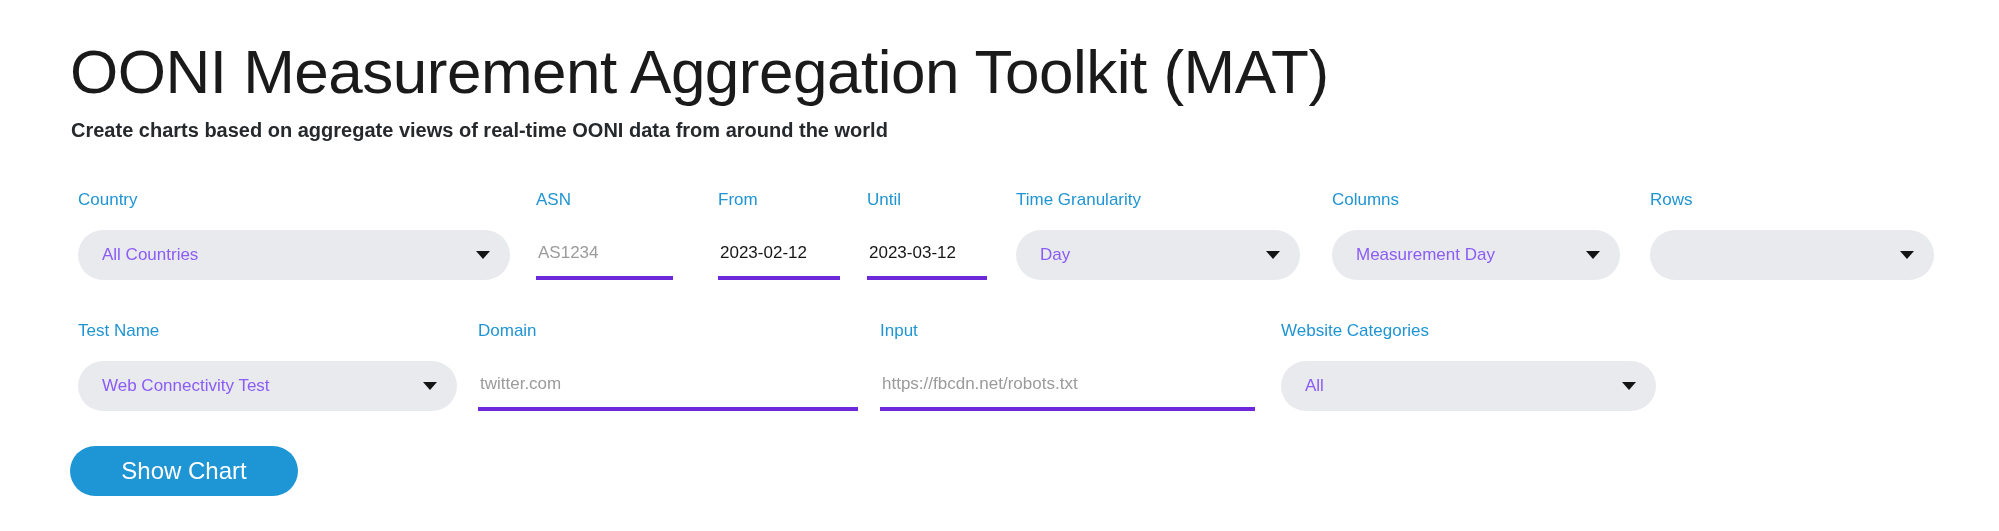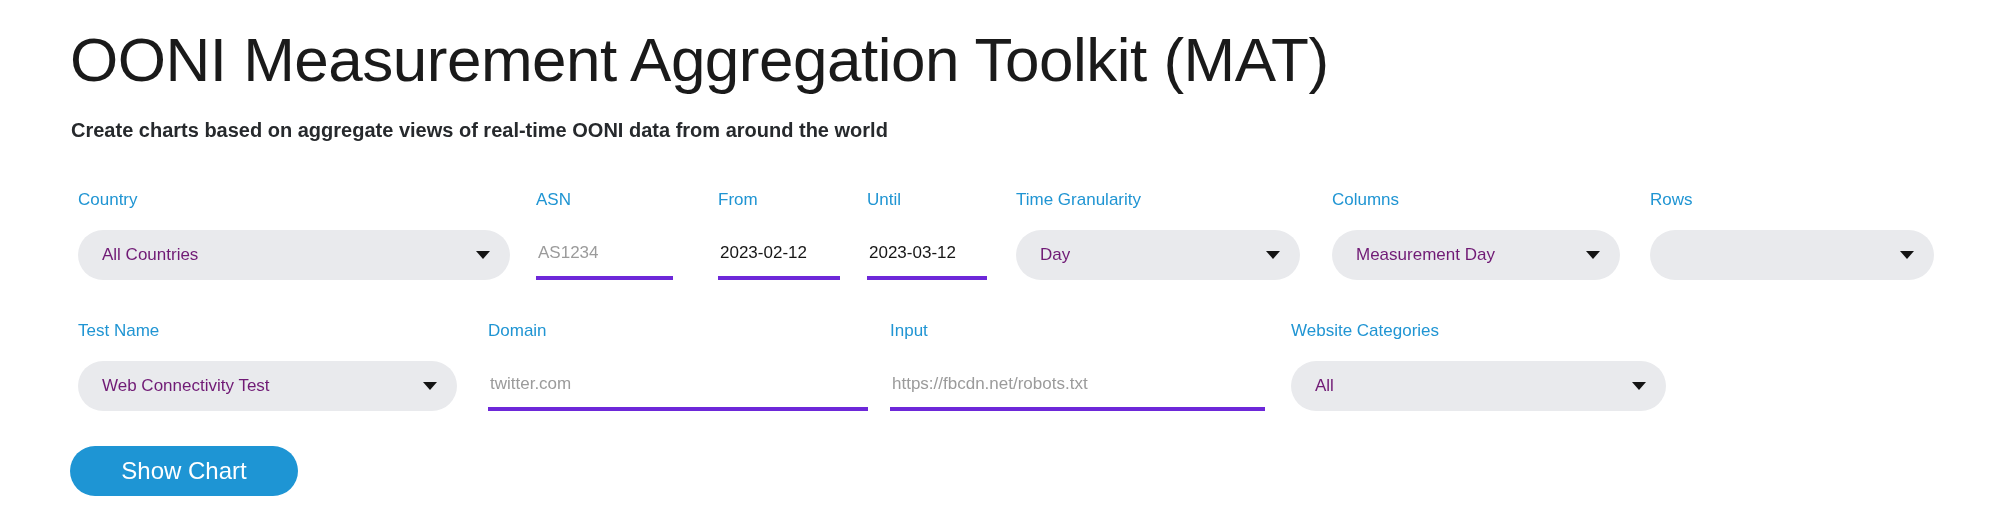--- a/index.html
+++ b/index.html
@@ -4,21 +4,21 @@
 <style>
   html,body{margin:0;padding:0;background:#ffffff;}
   body{
     width:1999px;height:531px;
     font-family:"Liberation Sans","DejaVu Sans",sans-serif;
     -webkit-font-smoothing:antialiased;
   }
   .page{position:relative;width:1999px;height:531px;background:#fff;overflow:hidden;}
 
   .page-title{
-    position:absolute;left:70px;top:24px;margin:0;
+    position:absolute;left:70px;top:36px;margin:0;
     font-size:62px;font-weight:300;color:#1a1a1a;
     letter-spacing:-0.5px;white-space:nowrap;
   }
   .page-subtitle{
     position:absolute;left:71px;top:119px;margin:0;
     font-size:20px;font-weight:700;color:#26292c;white-space:nowrap;
   }
 
   .row{position:absolute;display:flex;align-items:flex-start;}
   .row1{left:78px;top:190px;}
@@ -26,35 +26,35 @@
 
   .field{display:flex;flex-direction:column;}
   .f-country{width:432px;margin-right:26px;}
   .f-asn{width:137px;margin-right:45px;}
   .f-from{width:122px;margin-right:27px;}
   .f-until{width:120px;margin-right:29px;}
   .f-tg{width:284px;margin-right:32px;}
   .f-columns{width:288px;margin-right:30px;}
   .f-rows{width:284px;}
   .f-testname{width:379px;margin-right:21px;}
-  .f-domain{width:380px;margin-right:22px;margin-left:10px;}
+  .f-domain{width:380px;margin-right:22px;}
   .f-input{width:375px;margin-right:26px;}
   .f-categories{width:375px;}
 
   .label{
     height:20px;margin-bottom:20px;
     font-size:17px;font-weight:500;color:#2095d3;
     white-space:nowrap;
   }
 
   .select{
     height:50px;border-radius:25px;background:#e9eaed;
     display:flex;align-items:center;justify-content:space-between;
     padding:0 20px 0 24px;box-sizing:border-box;
-    font-size:17px;color:#701a75;cursor:pointer;user-select:none;
+    font-size:17px;color:#8b5cf6;cursor:pointer;user-select:none;
   }
   .sel-val{white-space:nowrap;overflow:hidden;}
   .arrow{
     flex:0 0 auto;width:0;height:0;margin-left:10px;
     border-left:7px solid transparent;border-right:7px solid transparent;
     border-top:8px solid #141414;
   }
 
   .text-input{
     width:100%;height:50px;box-sizing:border-box;

